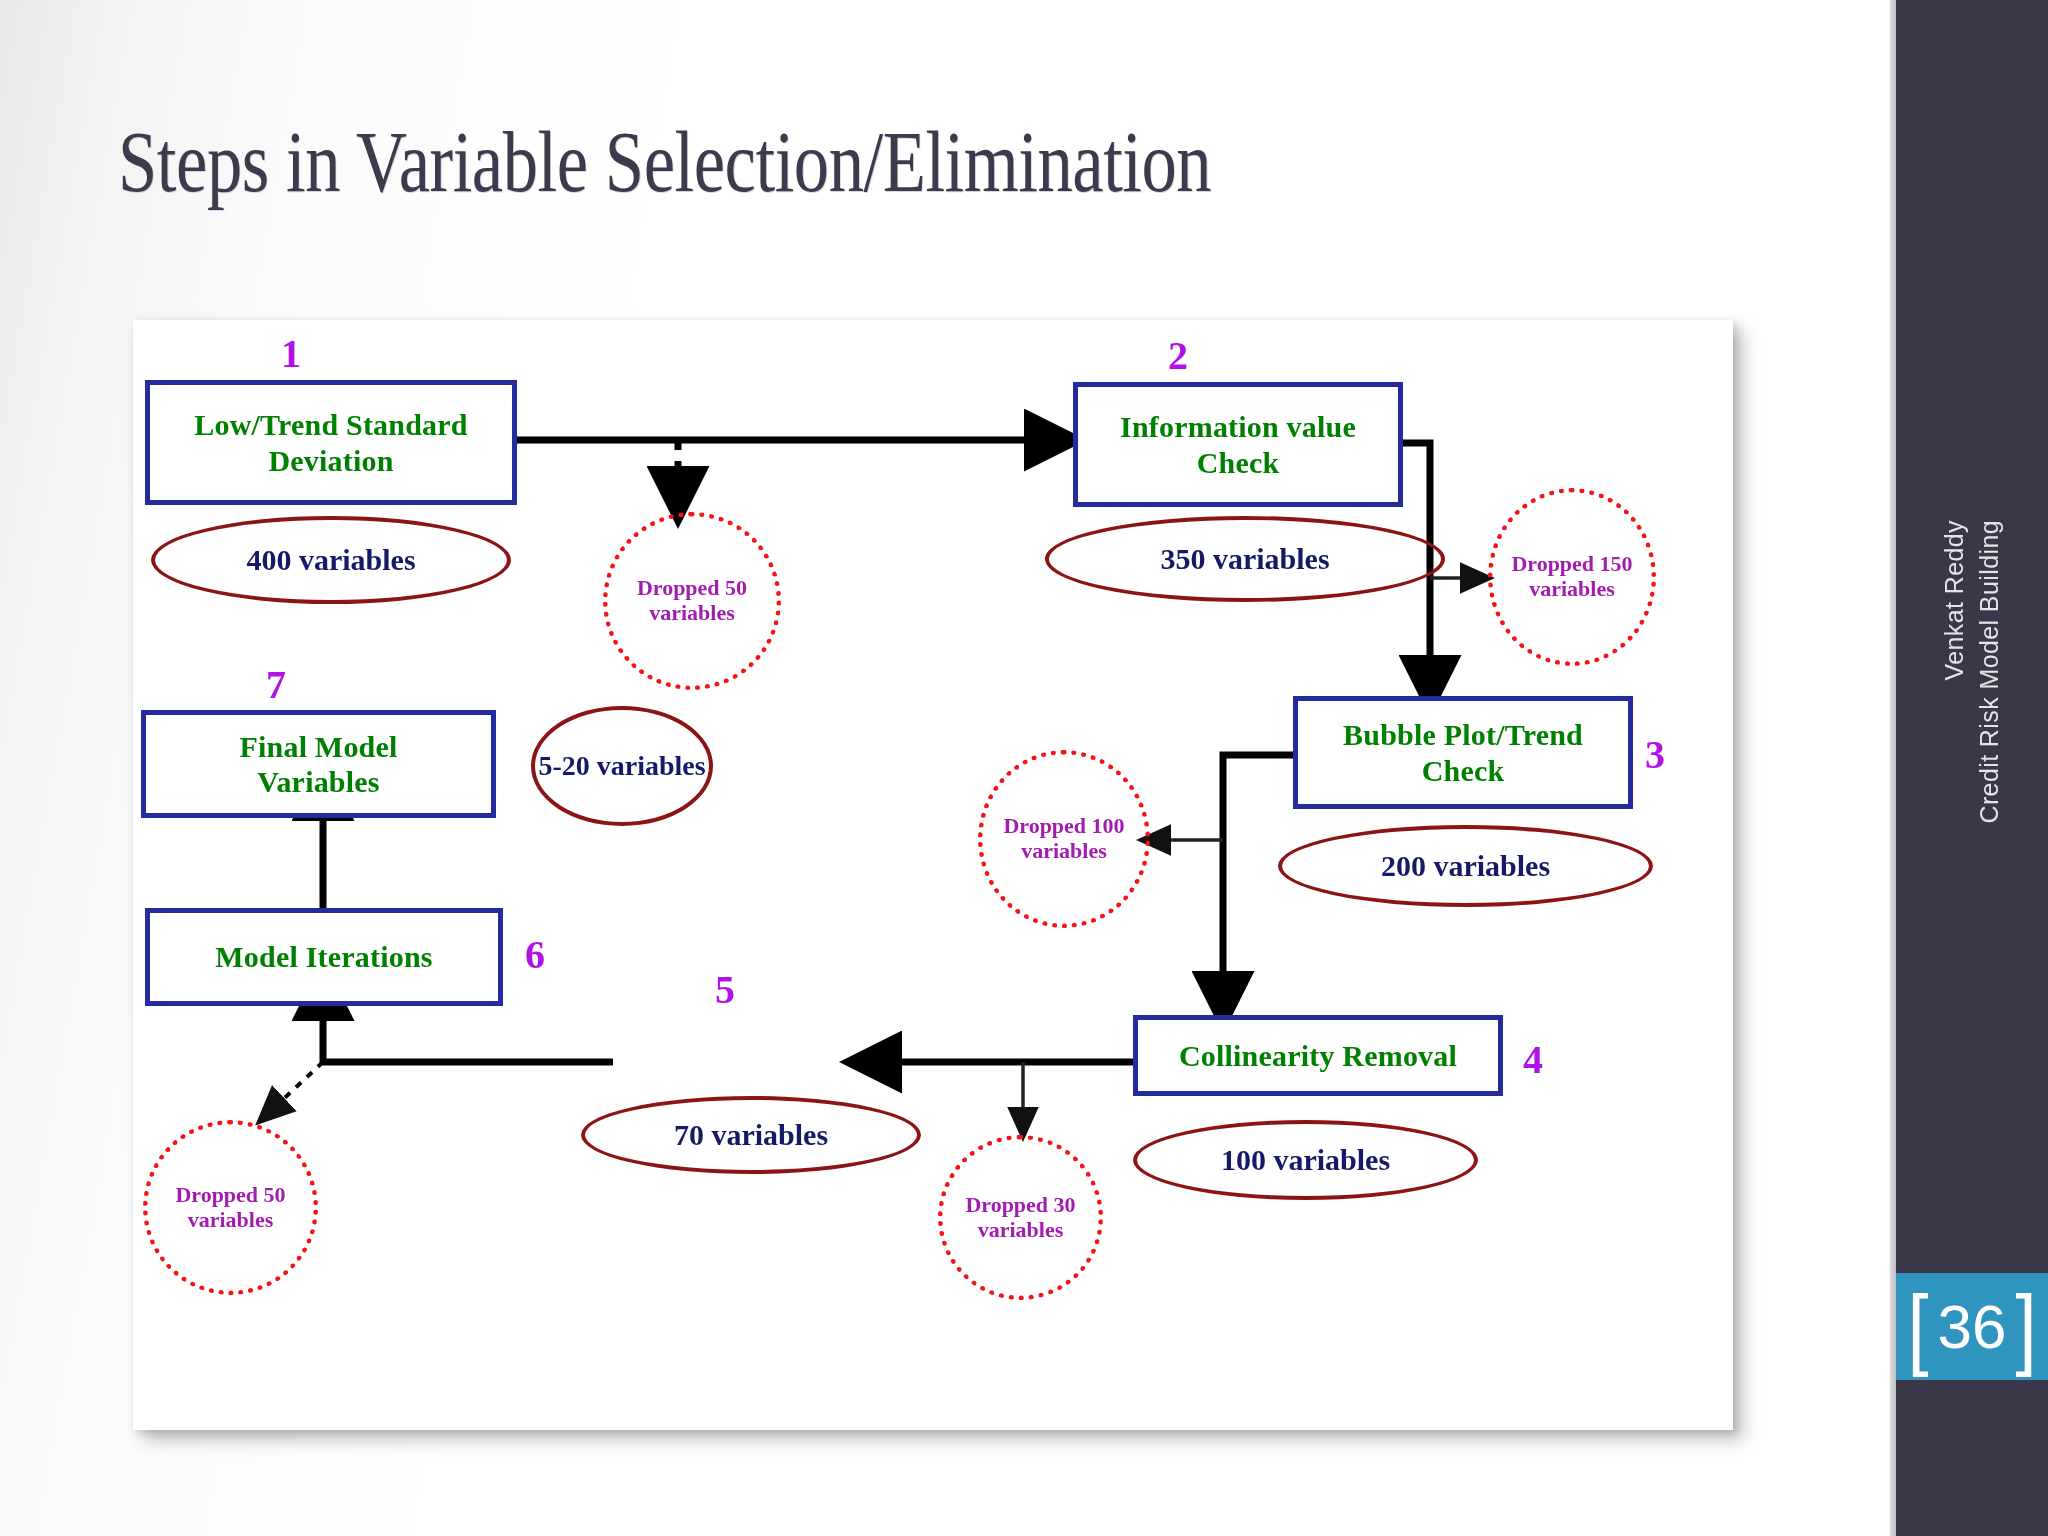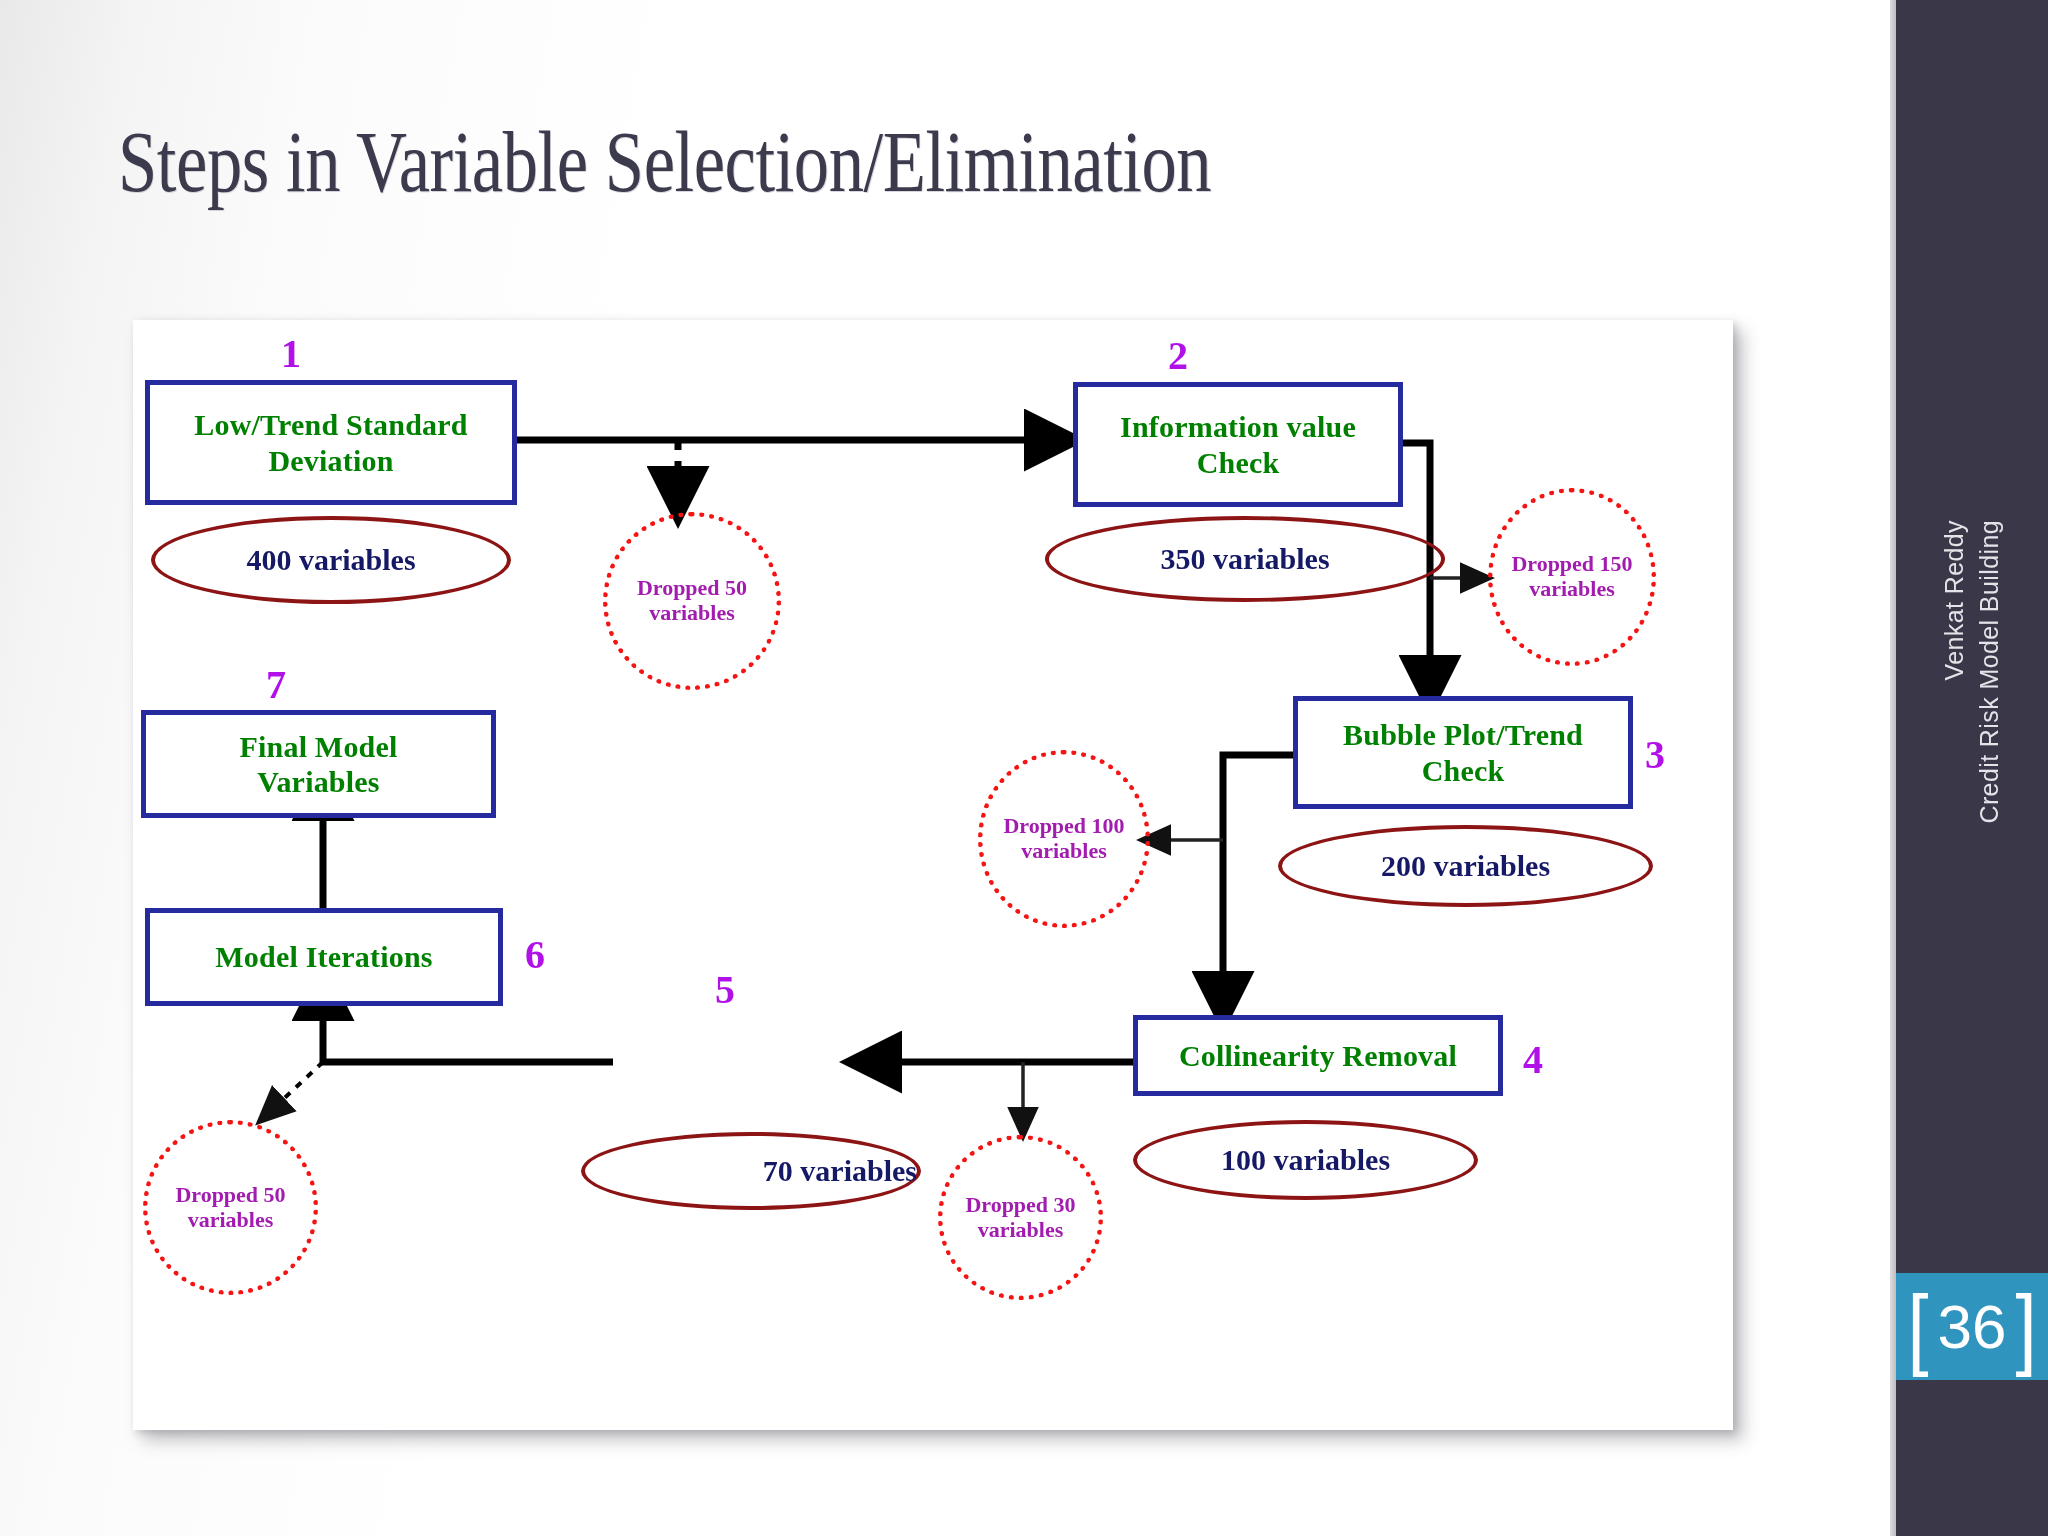--- a/index.html
+++ b/index.html
@@ -295,21 +295,21 @@
     </div>
 
     <div class="dcircle" style="left:805px; top:815px; width:165px; height:165px;">
       <span>
         <span>Dropped 30</span>
         <span>variables</span>
       </span>
     </div>
 
     <div class="step-num" style="left:582px; top:650px;">5</div>
-    <div class="ellipse" style="left:448px; top:812px; width:340px; height:78px;justify-content:flex-end;">
+    <div class="ellipse" style="left:448px; top:776px; width:340px; height:78px;">
       <span>70 variables</span>
     </div>
 
     <div class="node" style="left:12px; top:588px; width:358px; height:98px;">
       <span>
         <span>Model Iterations</span>
       </span>
     </div>
     <div class="step-num" style="left:392px; top:615px;">6</div>
 
@@ -319,20 +319,23 @@
         <span>variables</span>
       </span>
     </div>
 
     <div class="step-num" style="left:133px; top:345px;">7</div>
     <div class="node" style="left:8px; top:390px; width:355px; height:108px;">
       <span>
         <span>Final Model</span>
         <span>Variables</span>
       </span>
+    </div>
+    <div class="ellipse" style="left:398px; top:386px; width:182px; height:120px; font-size:28px;">
+      <span>5-20 variables</span>
     </div>
 
   </div>
 
   <div id="sidebar-edge"></div>
   <div id="sidebar">
     <div id="sidebar-text-wrap">
       <div class="vtext">Credit Risk Model Building</div>
       <div class="vtext">Venkat Reddy</div>
     </div>

